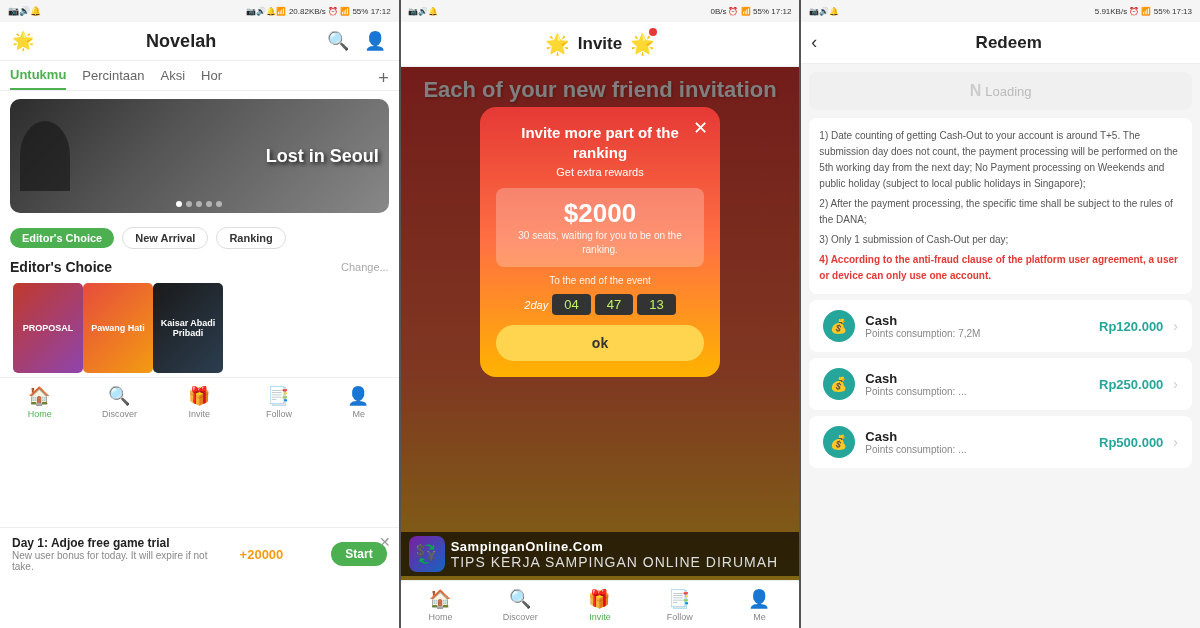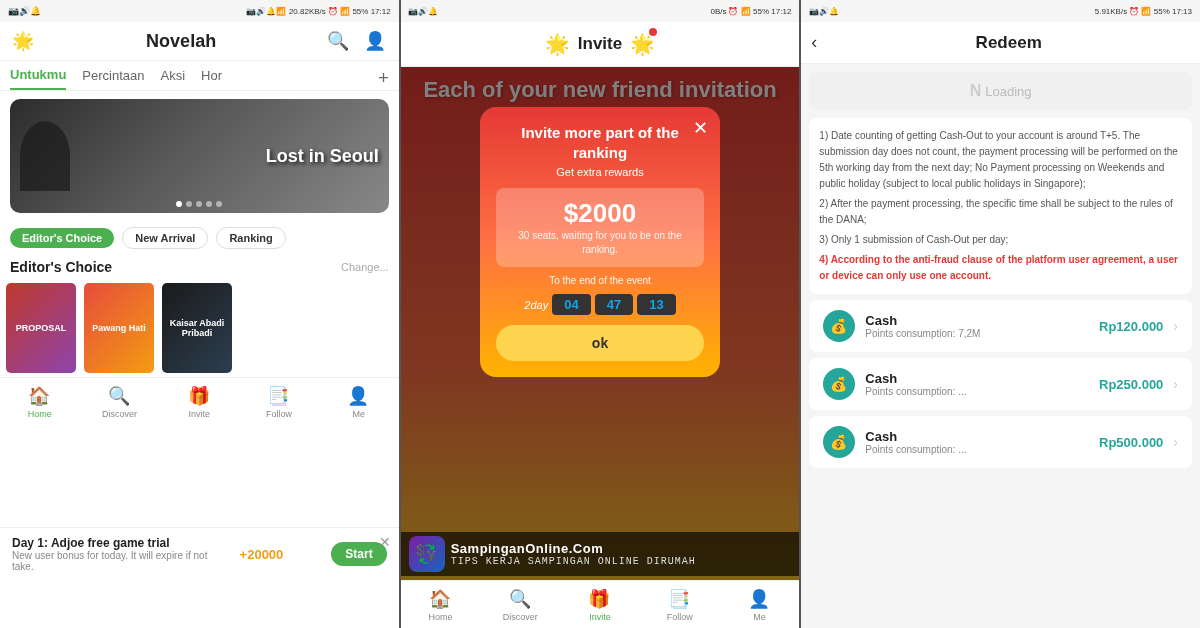--- a/index.html
+++ b/index.html
@@ -152,22 +152,22 @@
       display: flex;
       justify-content: space-between;
       align-items: center;
       padding: 4px 10px;
     }
     .section-title { font-size: 14px; font-weight: 700; color: #222; }
     .section-change { font-size: 11px; color: #aaa; }
 
     .books-row {
       display: flex;
-      padding: 4px 6px;
-      gap: 8px;
+      padding: 4px 13px;
+      gap: 0;
     }
     .book-cover {
       width: 70px;
       height: 90px;
       border-radius: 5px;
       overflow: hidden;
       flex-shrink: 0;
     }
     .book-cover-img {
       width: 100%;
@@ -338,23 +338,23 @@
     .modal-timer {
       display: flex;
       justify-content: center;
       align-items: center;
       gap: 4px;
       margin-bottom: 10px;
     }
     .timer-label { font-size: 11px; color: #fff; font-style: italic; }
     .timer-box {
       background: #333;
-      color: #0ea5e9;
+      color: #bef264;
       font-size: 13px;
-      font-weight: 700;
+      font-weight: 400;
       padding: 3px 12px;
       border-radius: 4px;
     }
     .modal-ok-btn {
       width: 100%;
       background: #ffd54f;
       color: #333;
       border: none;
       border-radius: 24px;
       padding: 10px;
@@ -384,25 +384,24 @@
       justify-content: center;
       font-size: 14px;
     }
     .watermark-text {
       font-size: 13px;
       font-weight: 700;
       color: #fff;
       letter-spacing: 0.5px;
     }
     .watermark-sub {
-      font-size: 10px;
+      font-size: 14px;
       color: #ddd;
       letter-spacing: 1px;
       text-transform: uppercase;
-      font-family: Liberation Mono, monospace;
     }
 
     
     #panel3 { background: #f5f5f5; }
 
     .redeem-header {
       background: #fff;
       padding: 10px;
       display: flex;
       align-items: center;

